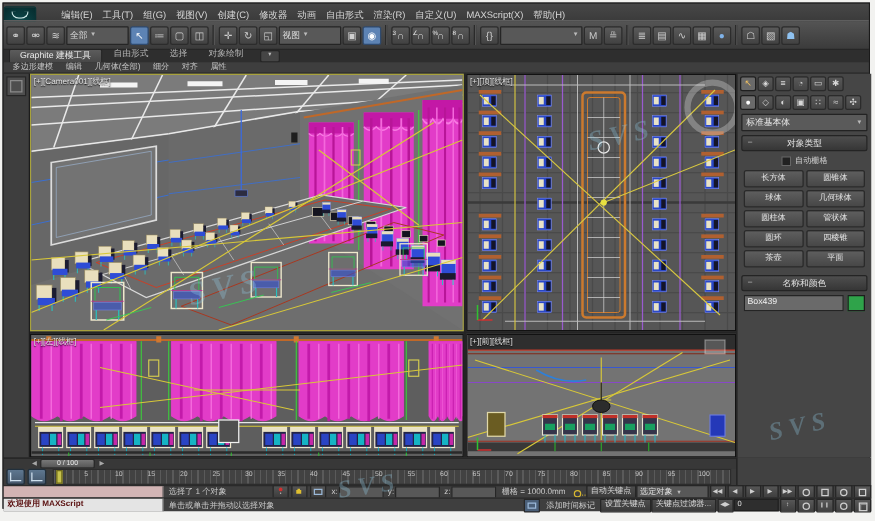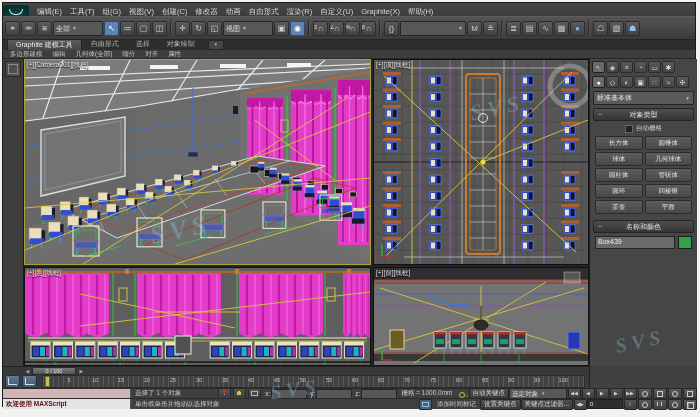--- a/index.html
+++ b/index.html
@@ -1,19 +1,19 @@
 <!DOCTYPE html>
 <html><head>
 <meta charset="utf-8">
 <style>
   html,body{margin:0;padding:0;}
   body{width:700px;height:417px;background:#f2f2f0;font-family:"Liberation Sans",sans-serif;overflow:hidden;position:relative;-webkit-font-smoothing:none;}
   #window{position:absolute;left:2px;top:2px;width:694px;height:405px;background:#3d3d3d;border:1px solid #1a1a1a;box-sizing:border-box;}
   
-  .menubar{position:absolute;left:0;top:0;width:100%;height:17px;background:linear-gradient(#474747,#383838);display:flex;align-items:center;gap:1px;}
+  .menubar{position:absolute;left:0;top:0;width:100%;height:17px;background:linear-gradient(#474747,#383838);display:flex;align-items:center;gap:13px;}
   .appbtn{width:24px;height:12px;background:radial-gradient(circle at 50% 120%,#0e4f52,#062a2c);border:1px solid #0a3335;border-radius:2px;margin-right:3px;position:relative;flex:none;}
   .appbtn:after{content:"";position:absolute;left:5px;top:3px;width:12px;height:5px;border:1.5px solid #cfe8e8;border-top:none;border-radius:0 0 8px 8px;}
   .menu-item{font-size:7.5px;color:#d6d6d6;padding:0 4px;line-height:12px;white-space:nowrap;}
   
   .maintb{position:absolute;left:0;top:13px;width:100%;height:24px;background:linear-gradient(#545454,#3b3b3b);border-top:1px solid #5e5e5e;border-bottom:1px solid #262626;box-sizing:border-box;display:flex;align-items:center;padding:0 2px;gap:1px;}
   .tbtn{width:15px;height:15px;flex:none;background:linear-gradient(#5a5a5a,#424242);border:1px solid #2c2c2c;border-radius:2px;box-sizing:border-box;color:#cfcfcf;font-size:8px;line-height:13px;text-align:center;position:relative;}
   .tbtn.on{background:#5d83b4;border-color:#2f4a6e;color:#fff;}
   .tsep{width:1px;height:16px;background:#2a2a2a;border-right:1px solid #555;margin:0 2px;flex:none;}
   .tdrop{height:13px;background:#585858;border:1px solid #252525;border-radius:1px;color:#ddd;font-size:7px;line-height:11px;padding:0 2px;display:flex;align-items:center;gap:2px;flex:none;}
   .tdrop .car{font-size:5px;color:#bbb;}
@@ -100,21 +100,21 @@
         <span class="menu-item">编辑(E)</span>
         <span class="menu-item">工具(T)</span>
         <span class="menu-item">组(G)</span>
         <span class="menu-item">视图(V)</span>
         <span class="menu-item">创建(C)</span>
         <span class="menu-item">修改器</span>
         <span class="menu-item">动画</span>
         <span class="menu-item">自由形式</span>
         <span class="menu-item">渲染(R)</span>
         <span class="menu-item">自定义(U)</span>
-        <span class="menu-item">Graphite(X)</span>
+        <span class="menu-item">MAXScript(X)</span>
         <span class="menu-item">帮助(H)</span>
       </div>
   </div>
 
   <div class="maintb">
     <span class="tbtn">⚭</span>
     <span class="tbtn">⚮</span>
     <span class="tbtn">≋</span>
     <span class="tdrop" style="width:44px">
         <span>全部</span>

